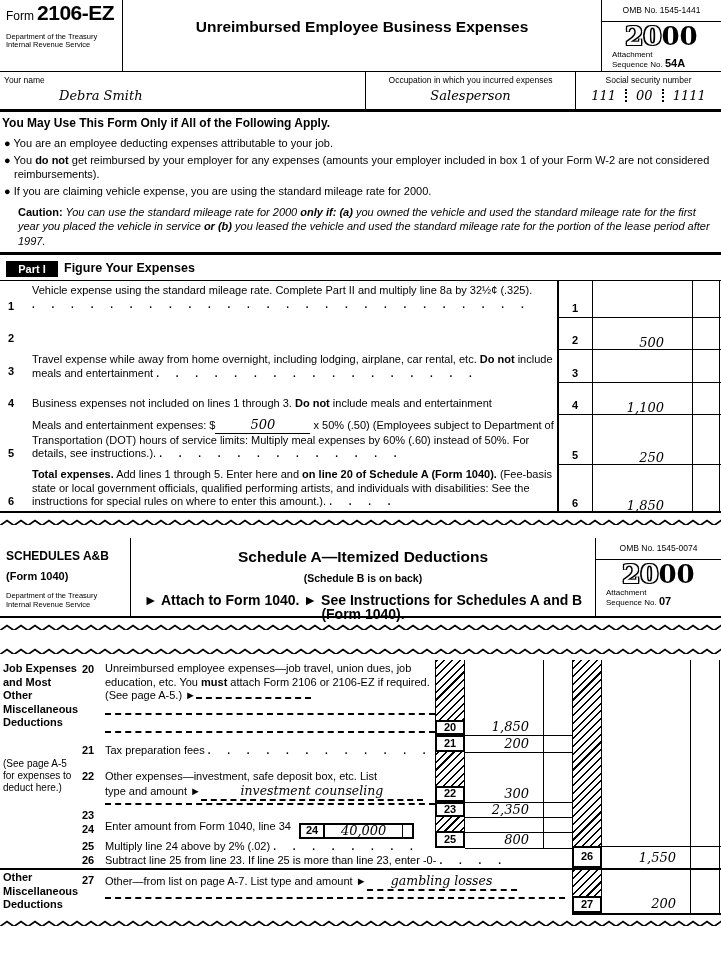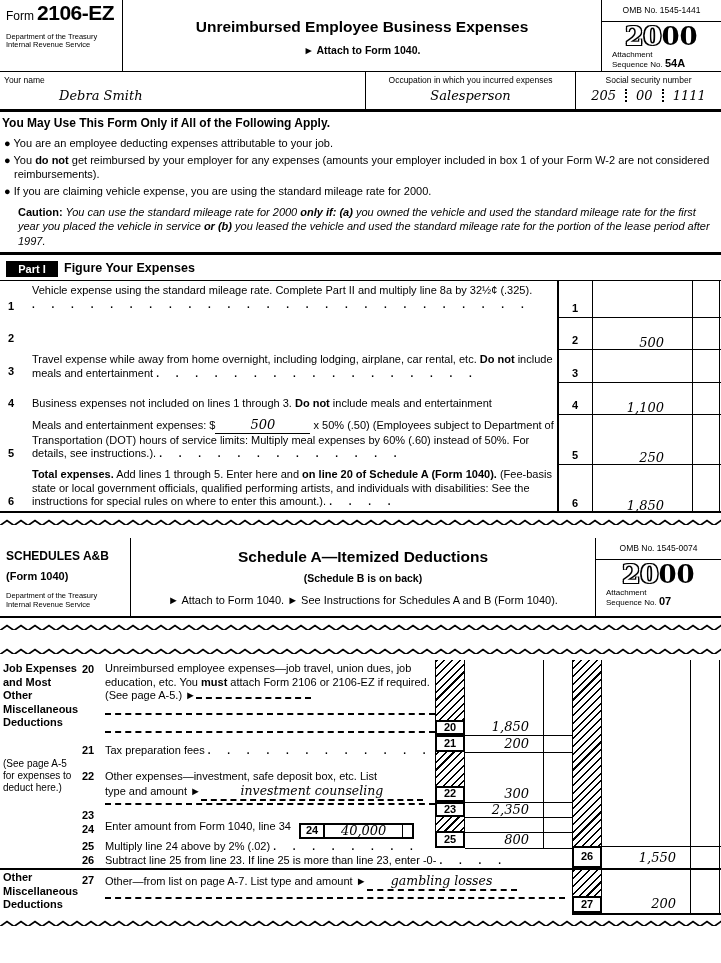--- a/index.html
+++ b/index.html
@@ -68,21 +68,21 @@
   .zigzag { position:absolute; left:0; width:721px; height:8px; overflow:hidden; }
   
   .hdr2 { top:538px; left:0; width:721px; height:80px; border-bottom:2.5px solid #000; }
   .hdr2-left { left:0; top:0; width:131px; height:80px; border-right:1.5px solid #000; padding:12px 2px 2px 6px; }
   .h2t { font-size:12px; font-weight:bold; }
   .h2s { font-size:11px; font-weight:bold; margin-top:6px; }
   .hdr2-left .tiny { margin-top:9px; }
   .hdr2-center { left:131px; top:0; width:464px; height:80px; text-align:center; }
   .title2 { font-size:15.5px; font-weight:bold; margin-top:12px; }
   .sub2 { font-size:10.5px; font-weight:bold; margin-top:8px; }
-  .attach2 { font-size:11px; font-weight:normal; margin-top:9px; }
+  .attach2 { font-size:14px; font-weight:bold; margin-top:9px; }
   .hdr2-right { right:0; top:0; width:126px; height:80px; border-left:1.5px solid #000; text-align:center; }
   
   .t2 { top:660px; left:0; width:721px; height:255px; }
   .t2 .mtitle { position:absolute; left:3px; width:77px; font-weight:bold; font-size:11px; line-height:13.5px; }
   .t2 .mnote { position:absolute; left:3px; width:72px; font-size:10px; line-height:12px; }
   .t2 .lnum { position:absolute; left:82px; font-weight:bold; }
   .t2 .itext { position:absolute; left:105px; width:330px; }
   .dashline { position:absolute; border-bottom:2px dashed #000; height:0; }
   .dashfill { display:inline-block; width:115px; border-bottom:2px dashed #000; height:9px; }
   .writein { display:inline-block; border-bottom:2px dashed #000; text-align:center; vertical-align:baseline; }
@@ -105,21 +105,20 @@
         <span class="form-word">Form</span>
         <span class="form-num">2106-EZ</span>
       </div>
       <div class="tiny" style="margin-top:9px;">
         <div>Department of the Treasury</div>
         <div>Internal Revenue Service</div>
       </div>
     </div>
     <div class="abs hdr1-center">
       <div class="title1">Unreimbursed Employee Business Expenses</div>
-      <div class="attach1">► Attach to Form 1040.</div>
     </div>
     <div class="abs hdr1-right">
       <div class="omb">OMB No. 1545-1441</div>
       <div class="year"><span class="y-o">20</span><span>00</span></div>
       <div class="attseq">
         <div>Attachment</div>
         <div><span>Sequence No.</span> <span class="seqv">54A</span></div>
       </div>
     </div>
   </div>
@@ -128,21 +127,21 @@
     <div class="abs nr-c1">
       <div class="small">Your name</div>
       <div class="nr-val hand">Debra Smith</div>
     </div>
     <div class="abs nr-c2">
       <div class="small">Occupation in which you incurred expenses</div>
       <div class="nr-val hand">Salesperson</div>
     </div>
     <div class="abs nr-c3">
       <div class="small">Social security number</div>
-      <div class="nr-val hand"><span>205</span><span class="ssn-sep"></span><span>00</span><span class="ssn-sep"></span><span>1111</span></div>
+      <div class="nr-val hand"><span>111</span><span class="ssn-sep"></span><span>00</span><span class="ssn-sep"></span><span>1111</span></div>
     </div>
   </div>
 
   <div class="abs rules">
     <div class="rules-h">You May Use This Form Only if All of the Following Apply.</div>
     <div class="bullet-line"><span>●</span> <span>You are an employee deducting expenses attributable to your job.</span></div>
     <div class="bullet-line"><span>●</span> <span>You </span><span class="b">do not</span><span> get reimbursed by your employer for any expenses (amounts your employer included in box 1 of your Form W-2 are not considered reimbursements).</span></div>
     <div class="bullet-line"><span>●</span> <span>If you are claiming vehicle expense, you are using the standard mileage rate for 2000.</span></div>
     <div class="caution">
       <span class="cap">Caution:</span><span> You can use the standard mileage rate for 2000 </span><span class="bi">only if: (a)</span><span> you owned the vehicle and used the standard mileage rate for the first year you placed the vehicle in service </span><span class="bi">or (b)</span><span> you leased the vehicle and used the standard mileage rate for the portion of the lease period after 1997.</span>

